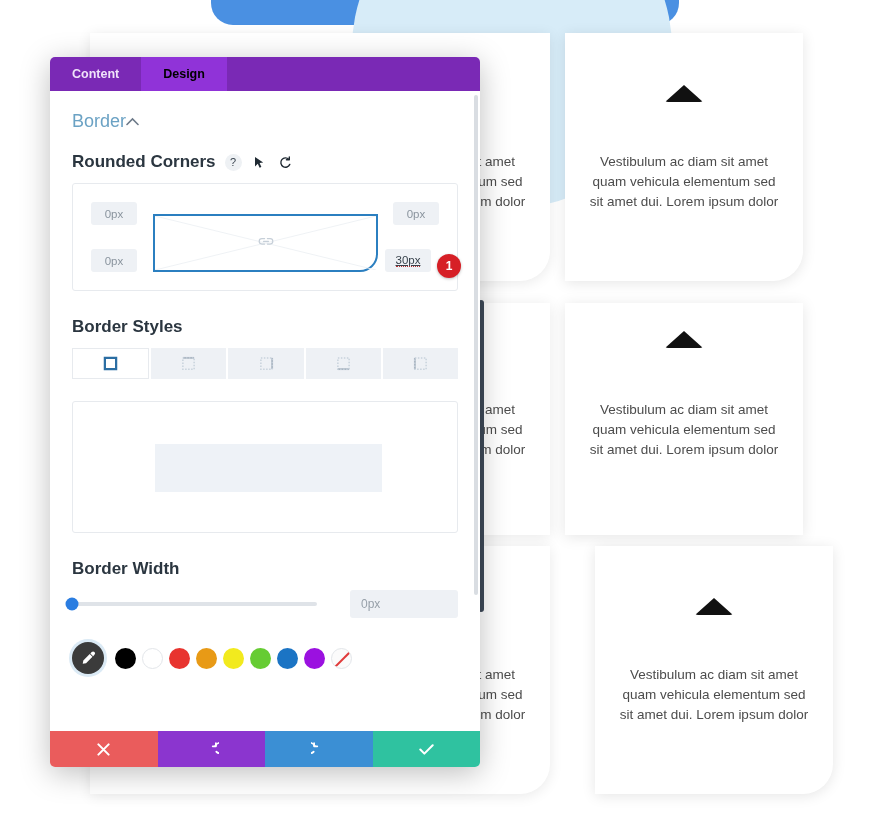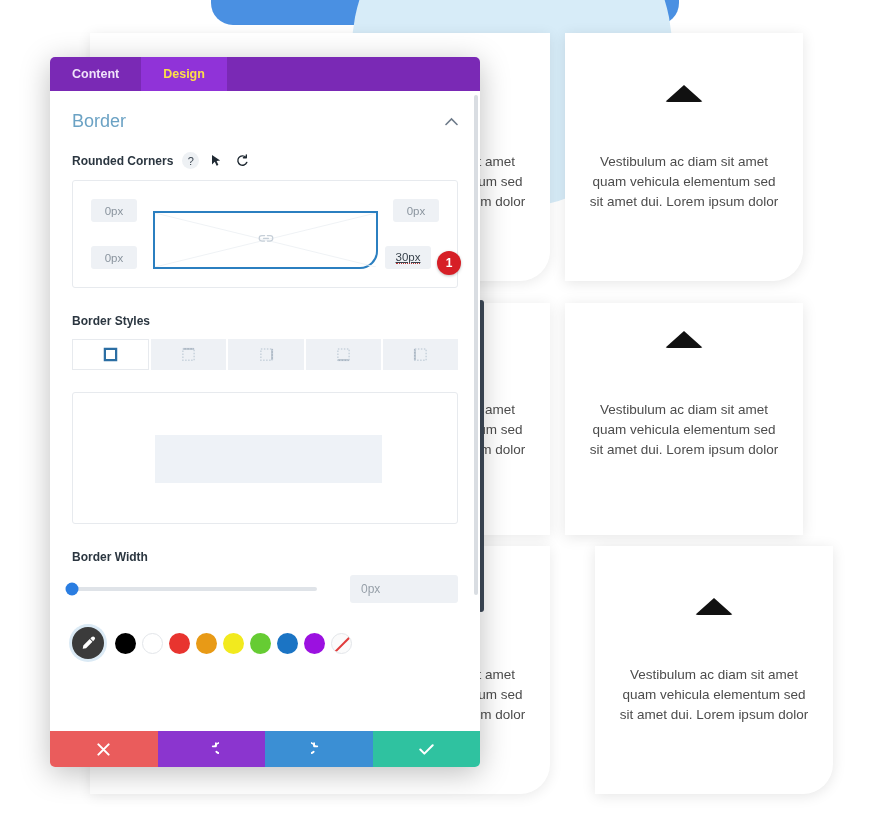--- a/index.html
+++ b/index.html
@@ -79,37 +79,37 @@
   .header-icons { margin-left: auto; display: flex; gap: 18px; align-items: center; }
   .hdr-icon { width: 16px; height: 16px; opacity: .95; cursor: pointer; }
 
   .modal-tabs {
     background: #7a29b5; height: 34px; flex: 0 0 34px; display: flex;
   }
   .tab {
     padding: 0 22px; display: flex; align-items: center;
     color: #f0e2fa; font-size: 12.5px; font-weight: bold; cursor: pointer;
   }
-  .tab.active { background: #9033d8; color: #fde047; }
+  .tab.active { background: #9033d8; color: #000000; }
 
   .modal-body {
     flex: 1 1 auto; overflow: hidden; position: relative;
     padding: 0 0 0 0; background: #ffffff;
   }
   .body-inner { padding: 20px 22px 0 22px; }
 
   .section-head {
-    display: flex; align-items: center; justify-content: space-between;
+    display: flex; align-items: center; 
     margin-bottom: 20px;
   }
   .section-title { color: #6ba2c4; font-size: 18px; font-weight: normal; }
   .chev { color: #6e7b8a; font-size: 12px; }
 
   .field-label-row { display: flex; align-items: center; gap: 9px; margin-bottom: 11px; }
-  .field-label { font-size: 12px; color: #2b3640; font-weight: bold; }
+  .field-label { font-size: 17px; color: #2b3640; font-weight: bold; }
   .mini-icon {
     width: 17px; height: 17px; border-radius: 50%;
     display: flex; align-items: center; justify-content: center;
     font-size: 11px; color: #3a4550; cursor: pointer;
   }
   .mini-icon.circle { background: #eef1f4; }
 
   
   .rc-box {
     border: 1px solid #e7eaee; border-radius: 3px; background: #ffffff;

